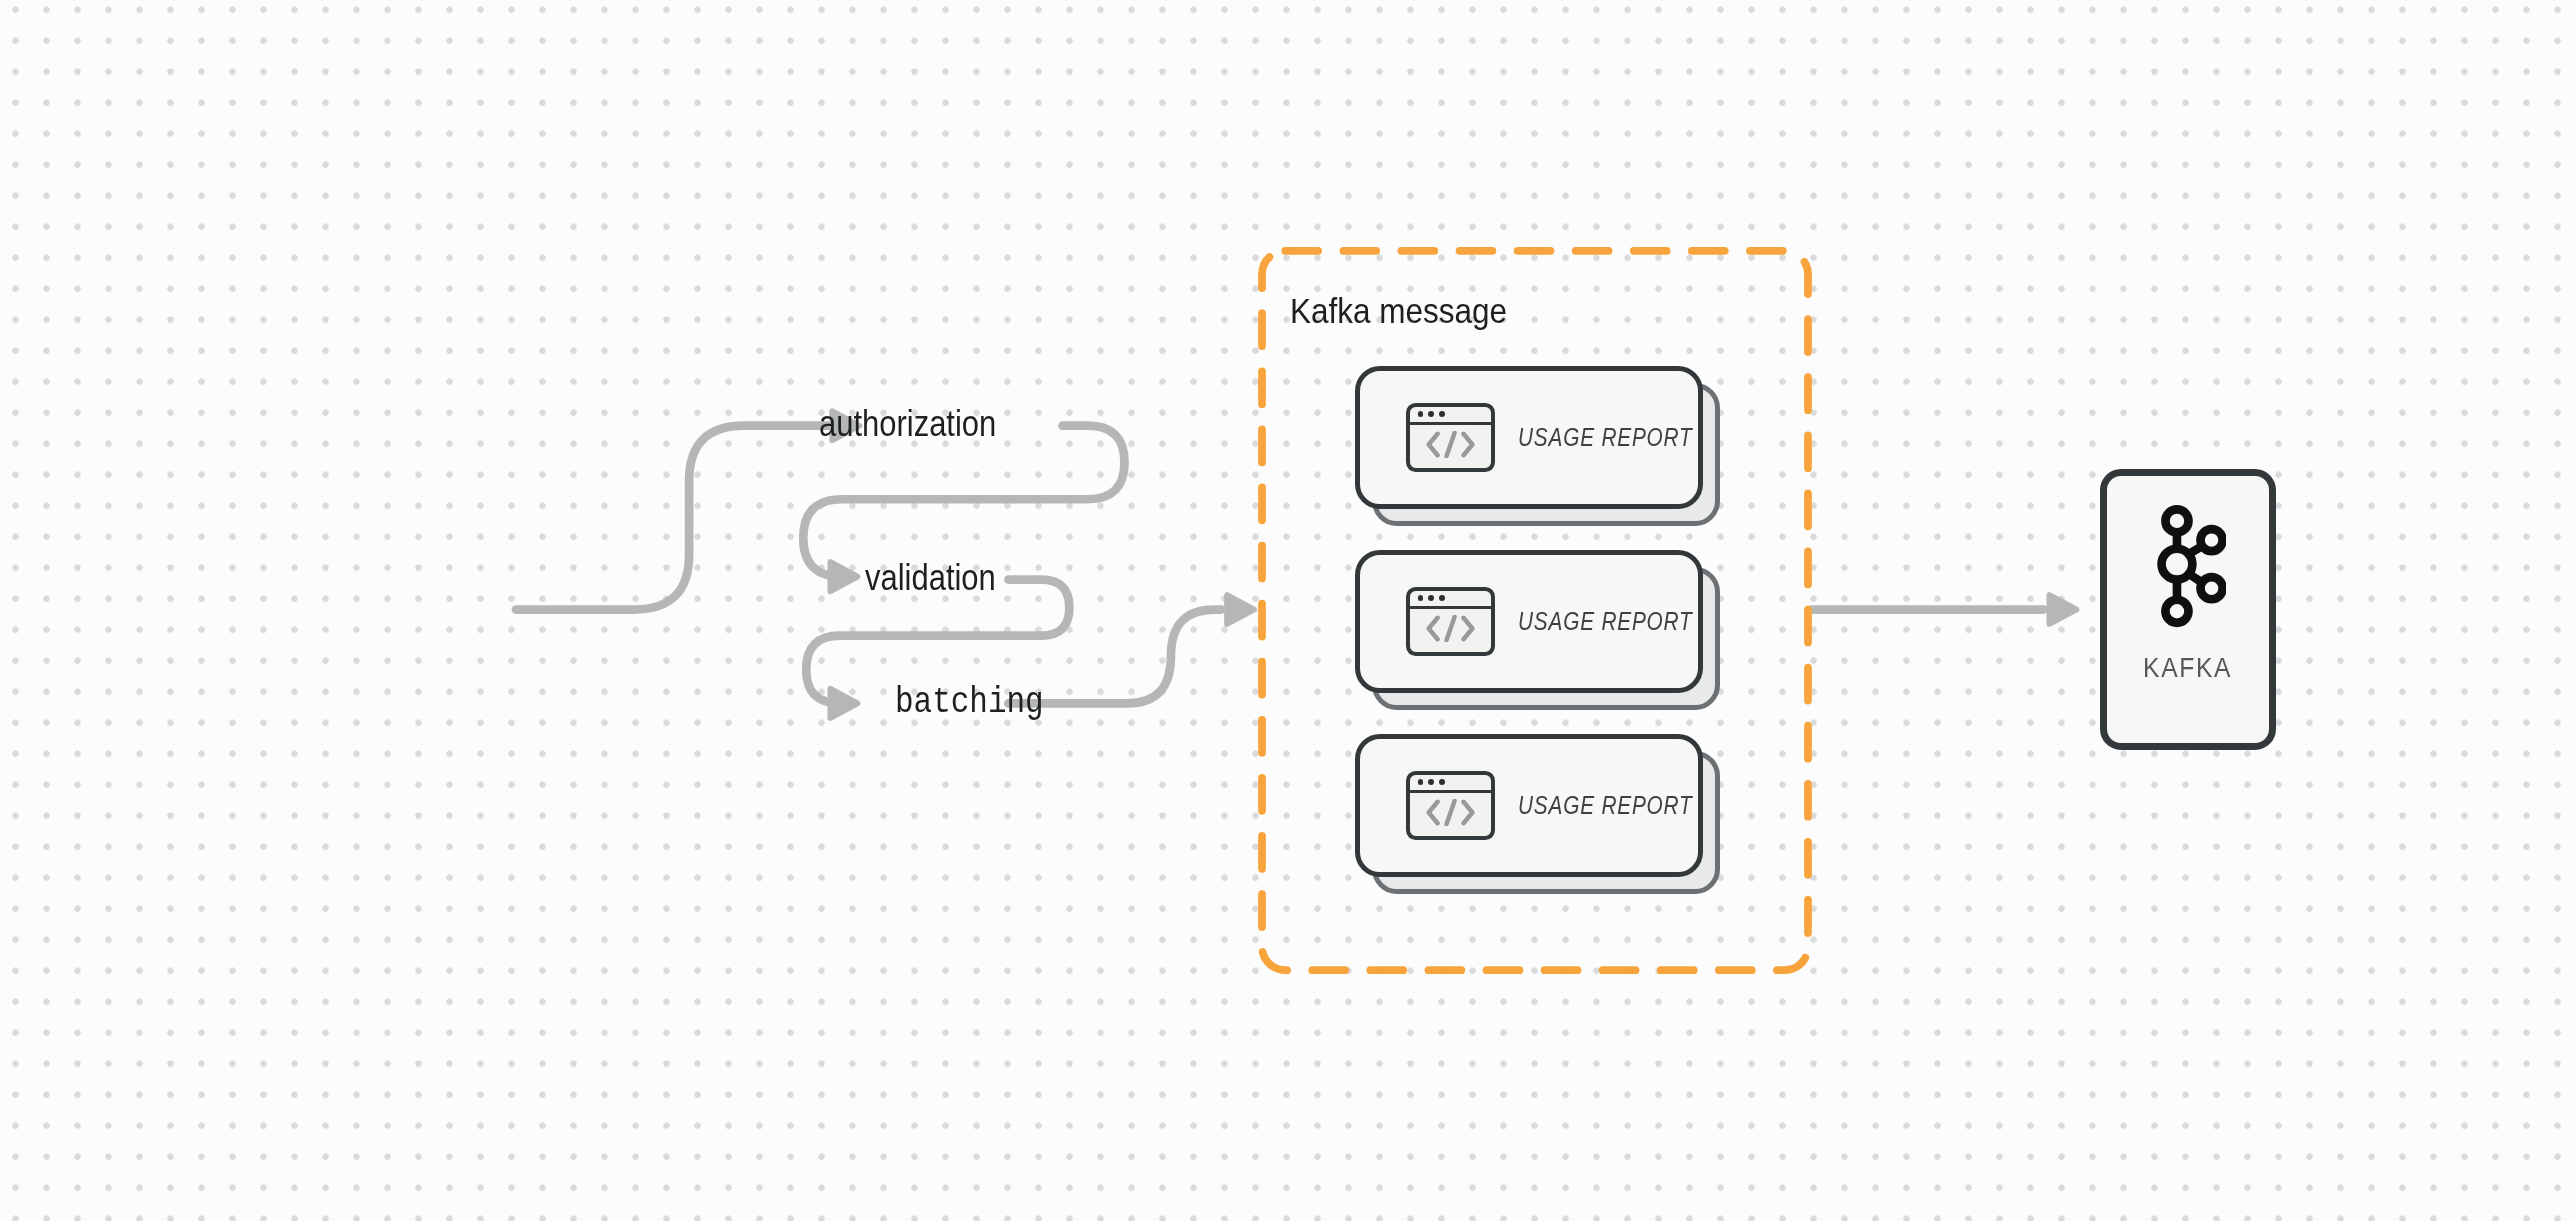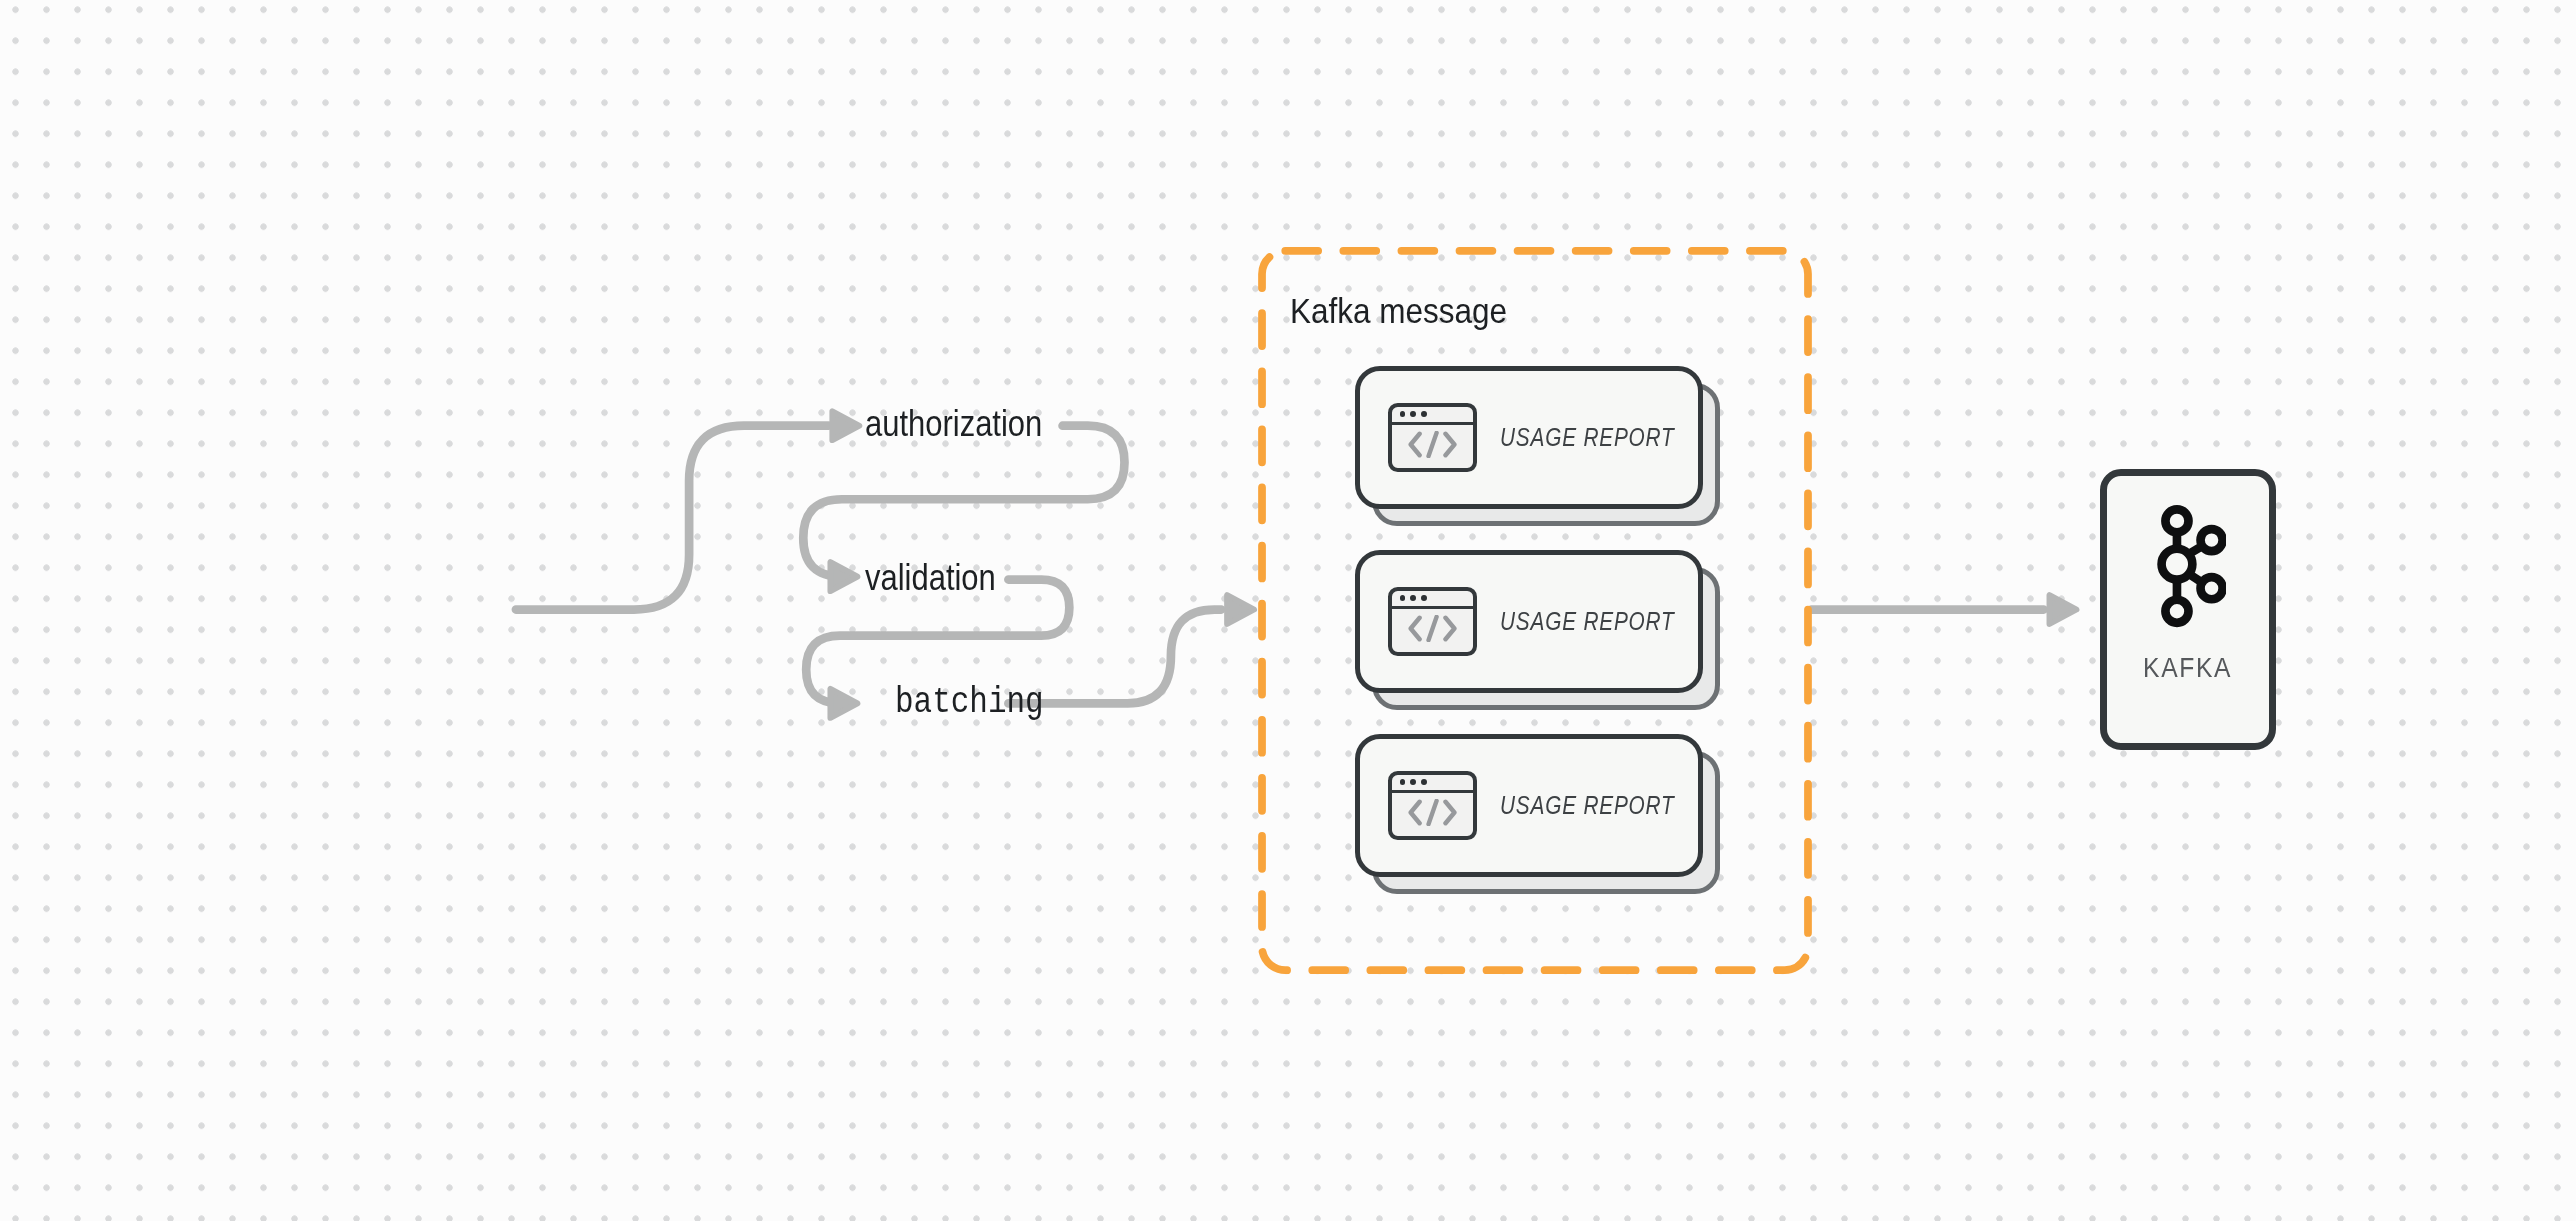--- a/index.html
+++ b/index.html
@@ -91,21 +91,21 @@
   .report-card {
     position: absolute;
     left: 0; top: 0;
     width: 348px; height: 143px;
     box-sizing: border-box;
     background: #f7f8f6;
     border: 5.8px solid #33383b;
     border-radius: 25px;
     display: flex;
     align-items: center;
-    padding-left: 28px;
+    padding-left: 46px;
   }
   .win-icon {
     width: 89px; height: 69px;
     box-sizing: border-box;
     border: 4.8px solid #33383b;
     border-radius: 9.7px;
     background: #f2f2f1;
     flex: none;
   }
   .win-top {
@@ -162,21 +162,21 @@
     <g fill="#b5b6b6" stroke="#b5b6b6" stroke-width="6" stroke-linejoin="round">
       <polygon points="888,440 860,425 860,455"></polygon>
       <polygon points="886,596 858,581 858,611"></polygon>
       <polygon points="886,727 858,712 858,742"></polygon>
       <polygon points="1296,630 1268,615 1268,645"></polygon>
       <polygon points="2146,630 2118,615 2118,645"></polygon>
     </g>
   </svg>
 
 
-  <div class="step-label" style="left:865px; top:426px;text-align:center;">
+  <div class="step-label" style="left:819px; top:426px;text-align:center;">
     <span>authorization</span>
   </div>
   <div class="step-label" style="left:865px; top:580px;">
     <span>validation</span>
   </div>
   <div class="step-label" style="left:895px; top:704px;font-family:Liberation Mono, monospace;">
     <span>batching</span>
   </div>
 
   <div id="kafka-message-group">

